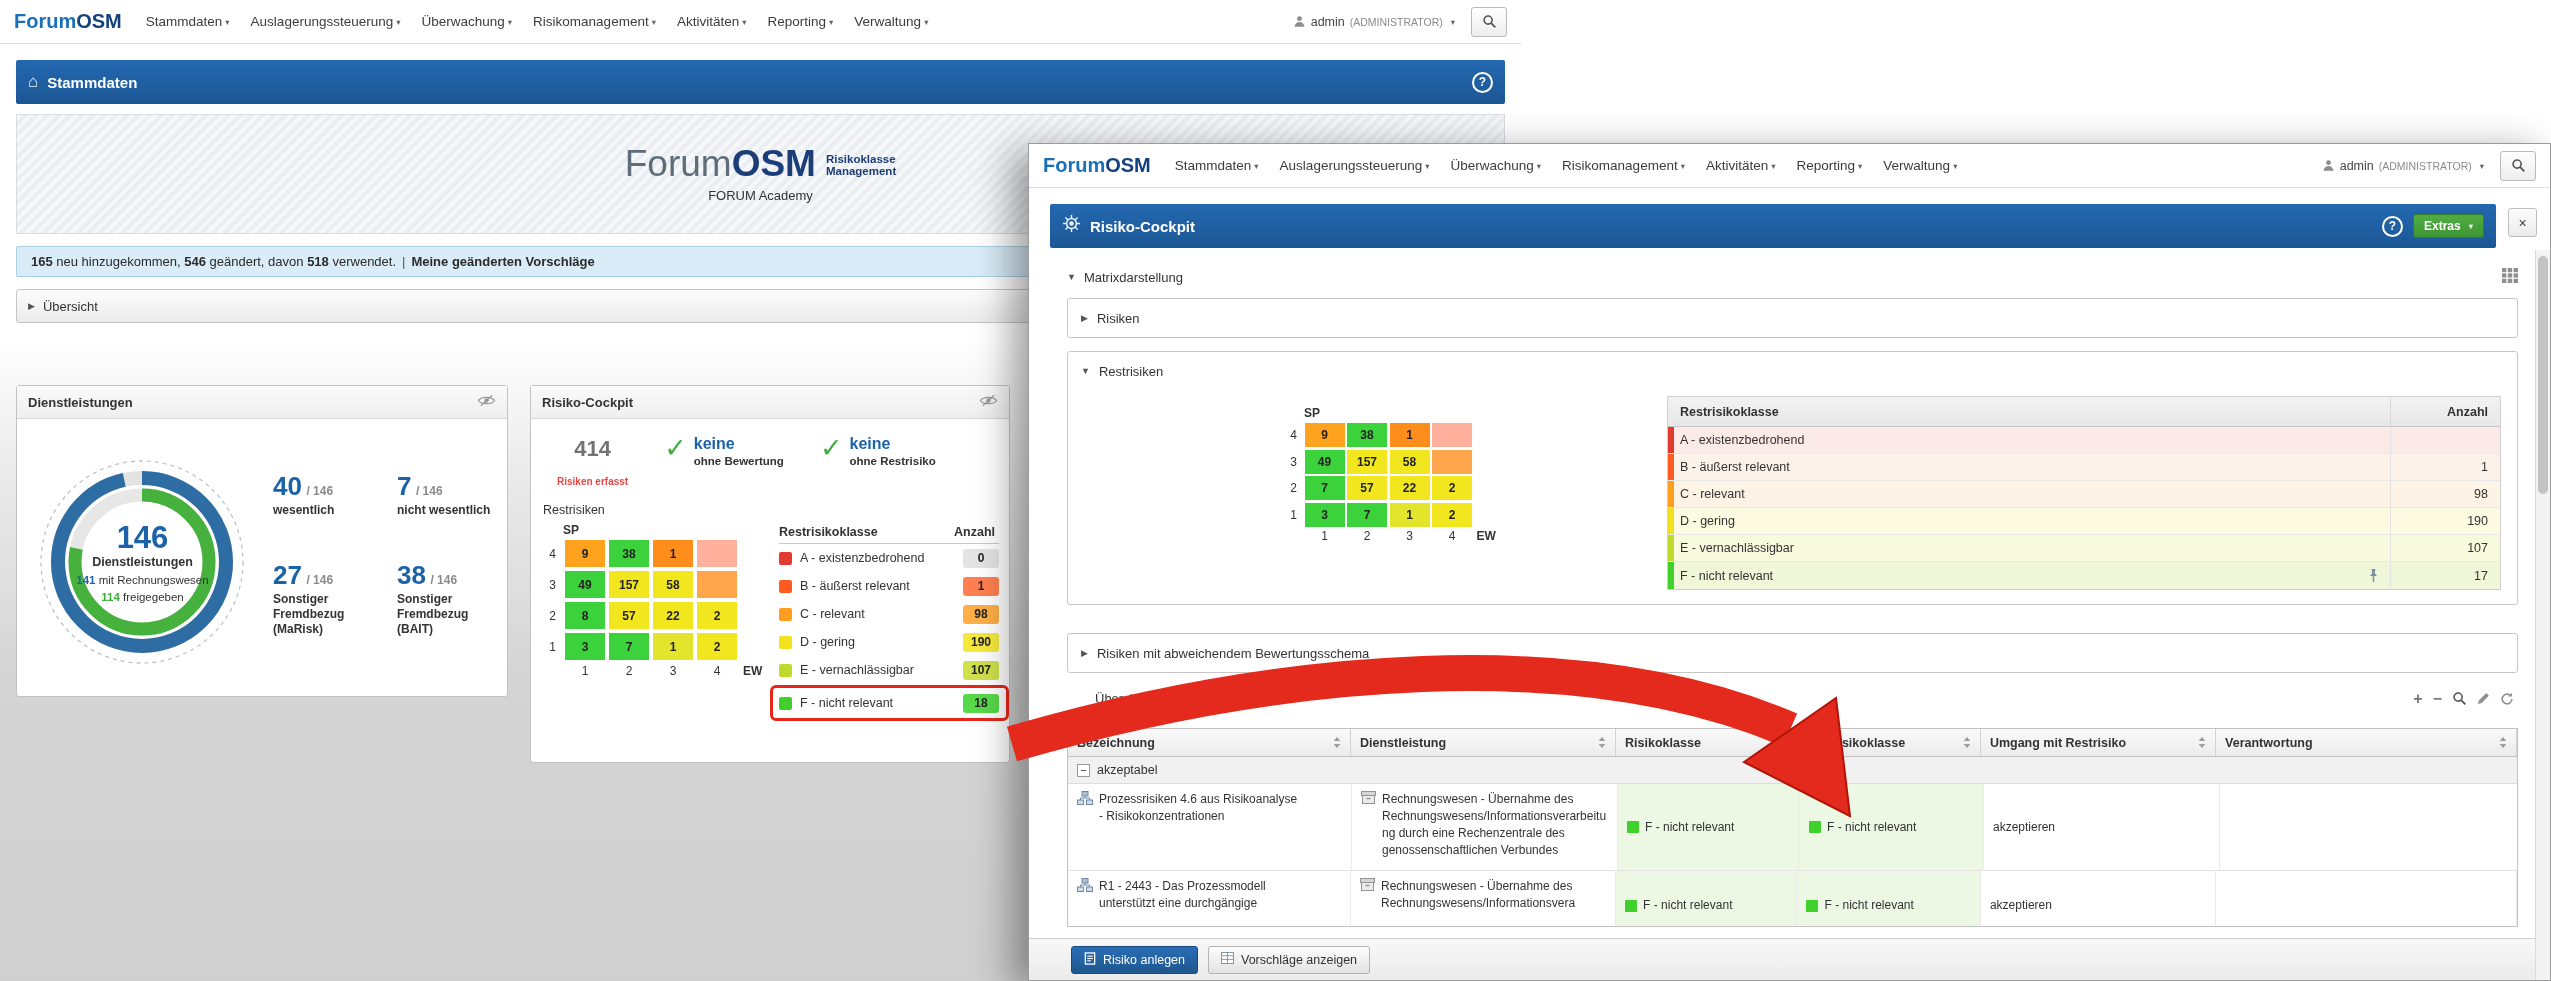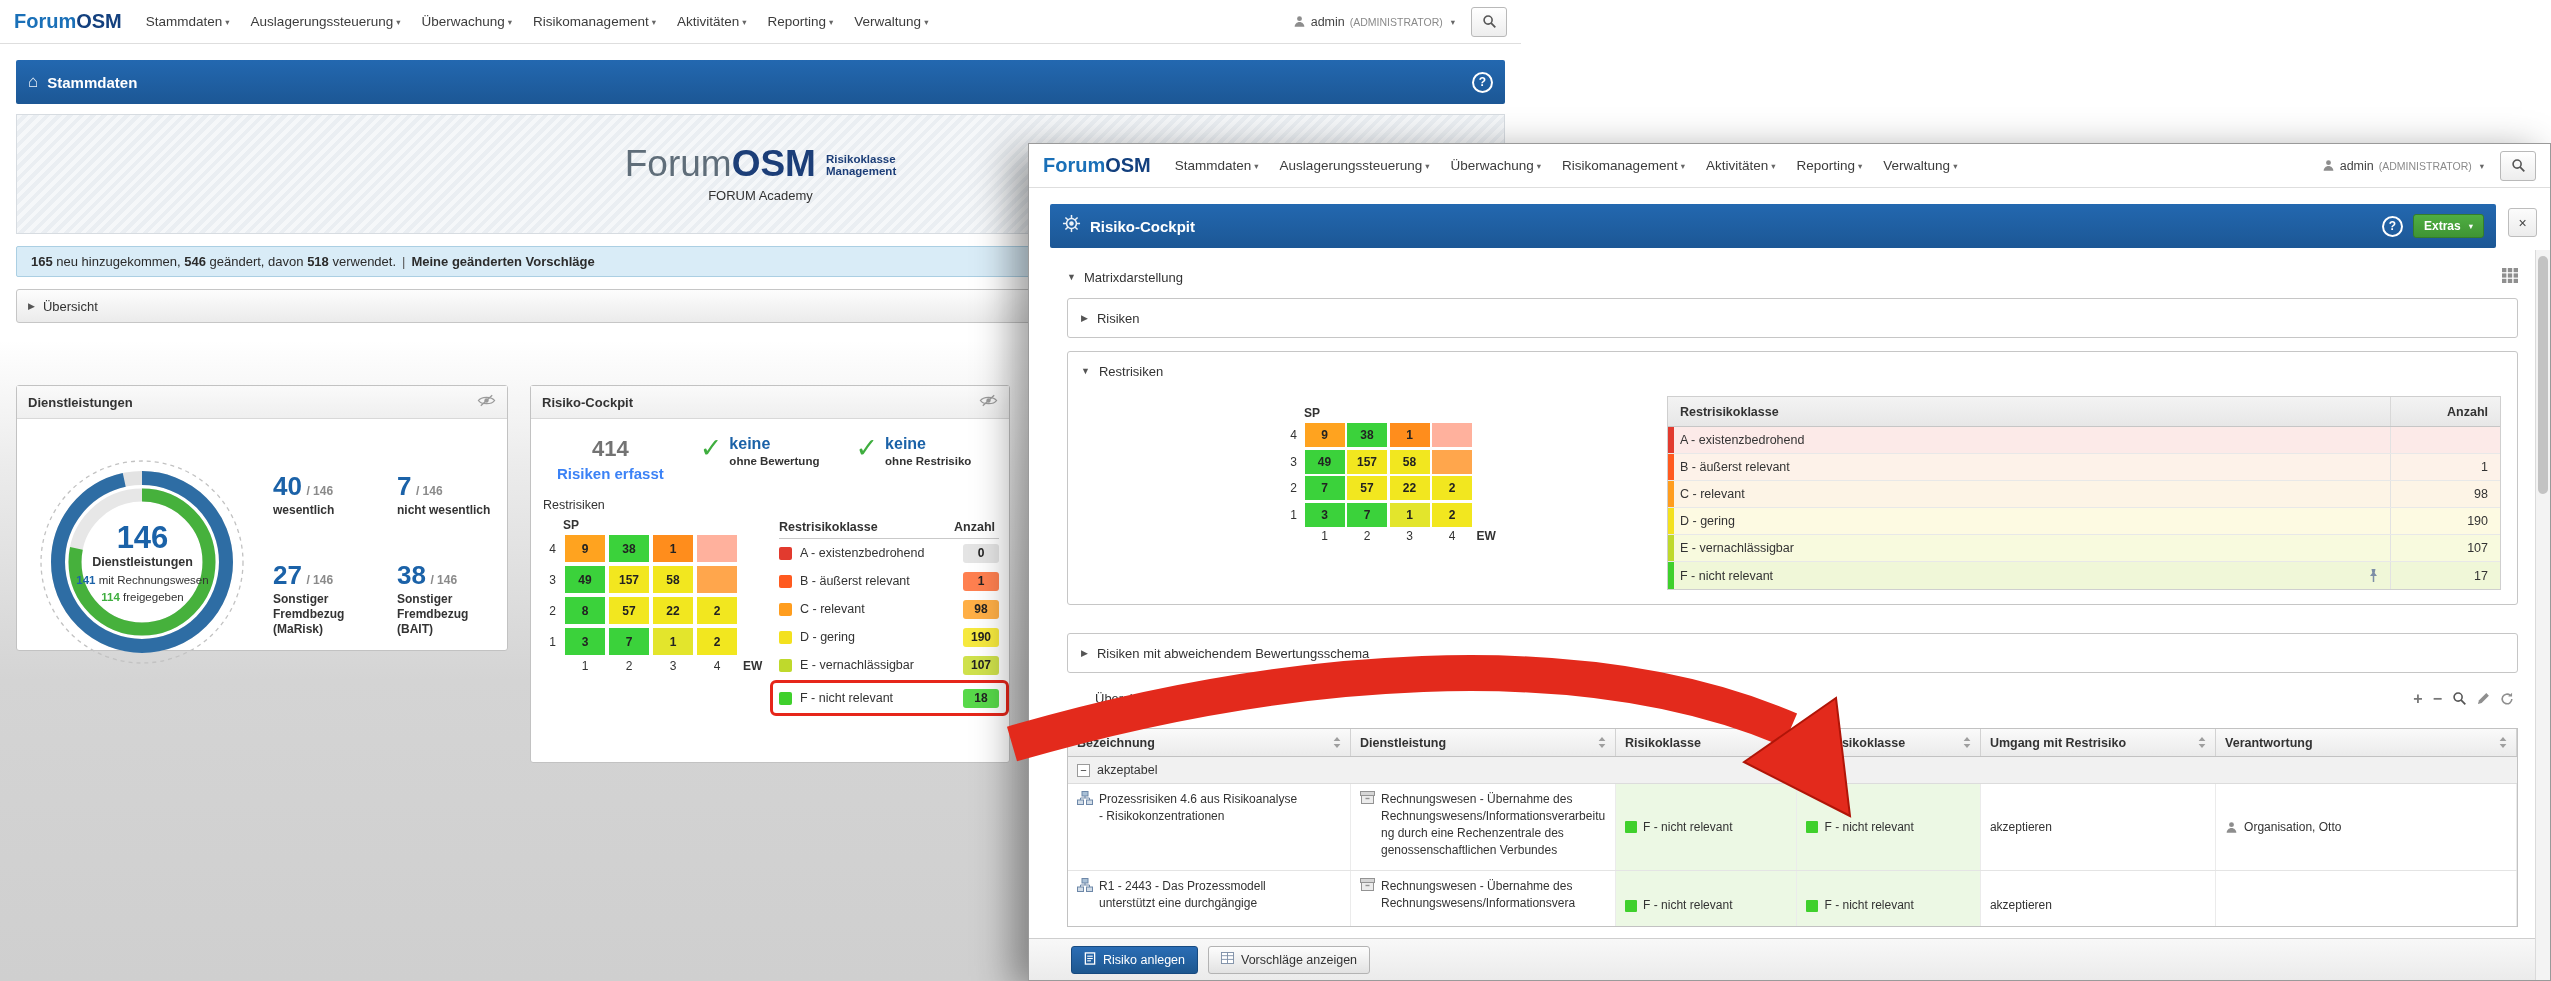--- a/index.html
+++ b/index.html
@@ -31,40 +31,40 @@
 .brand-sub{font-size:13px;color:#333;margin-top:6px}
 .info-banner{margin-top:12px;background:#d9ecf7;border:1px solid #abcfe3;border-radius:2px;padding:5px 14px;font-size:13px;color:#2b2b2b;line-height:19px}
 .ib-blue{color:#1b62a8;font-weight:bold}
 .ib-b{font-weight:bold}
 .ib-sep{margin:0 6px;color:#555}
 .ib-link{font-weight:bold;cursor:pointer}
 .collapse-bar{margin-top:12px;height:34px;background:linear-gradient(#fdfdfd,#ebebeb);border:1px solid #c6c6c6;border-radius:3px;display:flex;align-items:center;gap:8px;padding:0 11px;font-size:13px;color:#333;cursor:pointer}
 .tri{font-size:9px;color:#555}
 .cards{margin-top:62px;display:flex;gap:22px}
 .card{background:#fff;border:1px solid #c2c2c2;border-radius:3px}
-.card1{width:492px;height:266px}
+.card1{width:492px;height:312px}
 .card2{width:480px;height:378px}
 .card-header{height:33px;background:linear-gradient(#fafafa,#efefef);border-bottom:1px solid #d8d8d8;display:flex;align-items:center;padding:0 11px;font-size:13px;font-weight:bold;color:#333}
 .card-eye{margin-left:auto;cursor:pointer}
 .card-body{position:relative;height:344px}
 .donut-wrap{position:absolute;left:18px;top:36px;width:215px;height:215px}
 .donut-center{position:absolute;inset:0;display:flex;flex-direction:column;align-items:center;justify-content:center;text-align:center}
 .dc-total{font-size:31px;font-weight:bold;color:#1b62a8;line-height:32px}
 .dc-lbl{font-size:12.5px;font-weight:bold;color:#333;margin-top:1px}
 .dc-line{font-size:11.5px;color:#333;margin-top:5px;line-height:12px}
 .v-blue{color:#1b62a8;font-weight:bold}
 .v-green{color:#3fae3f;font-weight:bold}
 #stats-grid{position:absolute;left:256px;top:52px;display:grid;grid-template-columns:114px 108px;column-gap:10px;row-gap:42px}
 .stat-value{font-size:26px;font-weight:bold;color:#1b62a8}
 .stat-of{font-size:12px;font-weight:bold;color:#8a8a8a}
 .stat-label{font-size:12px;font-weight:bold;color:#333;margin-top:1px;line-height:15px}
 .cockpit-top{display:flex;align-items:flex-start;padding:14px 8px 0 26px}
 .ct-block{text-align:center}
 .ct-big{font-size:22px;font-weight:bold;color:#737373;line-height:31px}
-.ct-lbl{font-size:15px;font-weight:bold;color:#3b82f6;margin-top:1px}
+.ct-lbl{font-size:10px;font-weight:bold;color:#ef4444;margin-top:12px}
 .ct-check{display:flex;margin-left:36px;margin-top:2px}
 .ckmark{color:#3fae3f;font-size:27px;font-weight:bold;line-height:27px;margin-right:7px}
 .ckval{font-size:16px;font-weight:bold;color:#1b62a8;line-height:17px}
 .cklbl{font-size:11.5px;font-weight:bold;color:#333;margin-top:3px}
 .matrix-title{font-size:12.5px;color:#333;margin:16px 0 0 12px}
 .cockpit-flex{display:flex;padding:6px 10px 0 12px}
 .m-sp{font-size:12px;font-weight:bold;color:#333;margin-left:20px}
 .m-grid{display:grid;gap:var(--mg);margin-top:3px;grid-template-columns:18px repeat(4,40px) 26px;align-items:center}
 .matrix-left{--mg:4px;--mh:27px}
 .matrix-fg{--mg:2.5px;--mh:24px}
@@ -628,29 +628,20 @@
               <span class="green-sq" style="background: rgb(63, 208, 44);"></span>
               <span>F - nicht relevant</span>
             </div>
             <div class="dt-td td-class" style="width: 184px;">
               <span class="green-sq" style="background: rgb(63, 208, 44);"></span>
               <span>F - nicht relevant</span>
             </div>
             <div class="dt-td td-mid" style="width: 236px;">
               <span>akzeptieren</span>
             </div>
-            <div class="dt-td td-mid" style="width: 302px;">
-              <span class="icon">
-                <svg width="13" height="13" viewBox="0 0 16 16">
-                  <circle cx="8" cy="4.5" r="3" fill="#8d8d8d"></circle>
-                  <path d="M2 14.5c0-3.3 2.7-6 6-6s6 2.7 6 6z" fill="#8d8d8d"></path>
-                </svg>
-              </span>
-              <span>Organisation, Otto</span>
-            </div>
           </div>
           <div class="dt-row" style="min-height: 70px;">
             <div class="dt-td" style="width: 284px;">
               <span class="icon">
                 <svg width="16" height="14" viewBox="0 0 16 14">
                   <rect x="5" y="0.5" width="6" height="4.5" fill="#a9c0d6" stroke="#6d87a8"></rect>
                   <rect x="0.5" y="9" width="6" height="4.5" fill="#d2dde8" stroke="#6d87a8"></rect>
                   <rect x="9.5" y="9" width="6" height="4.5" fill="#d2dde8" stroke="#6d87a8"></rect>
                   <path d="M8 5v2M3.5 9V7h9v2" stroke="#6d87a8" fill="none"></path>
                 </svg>

